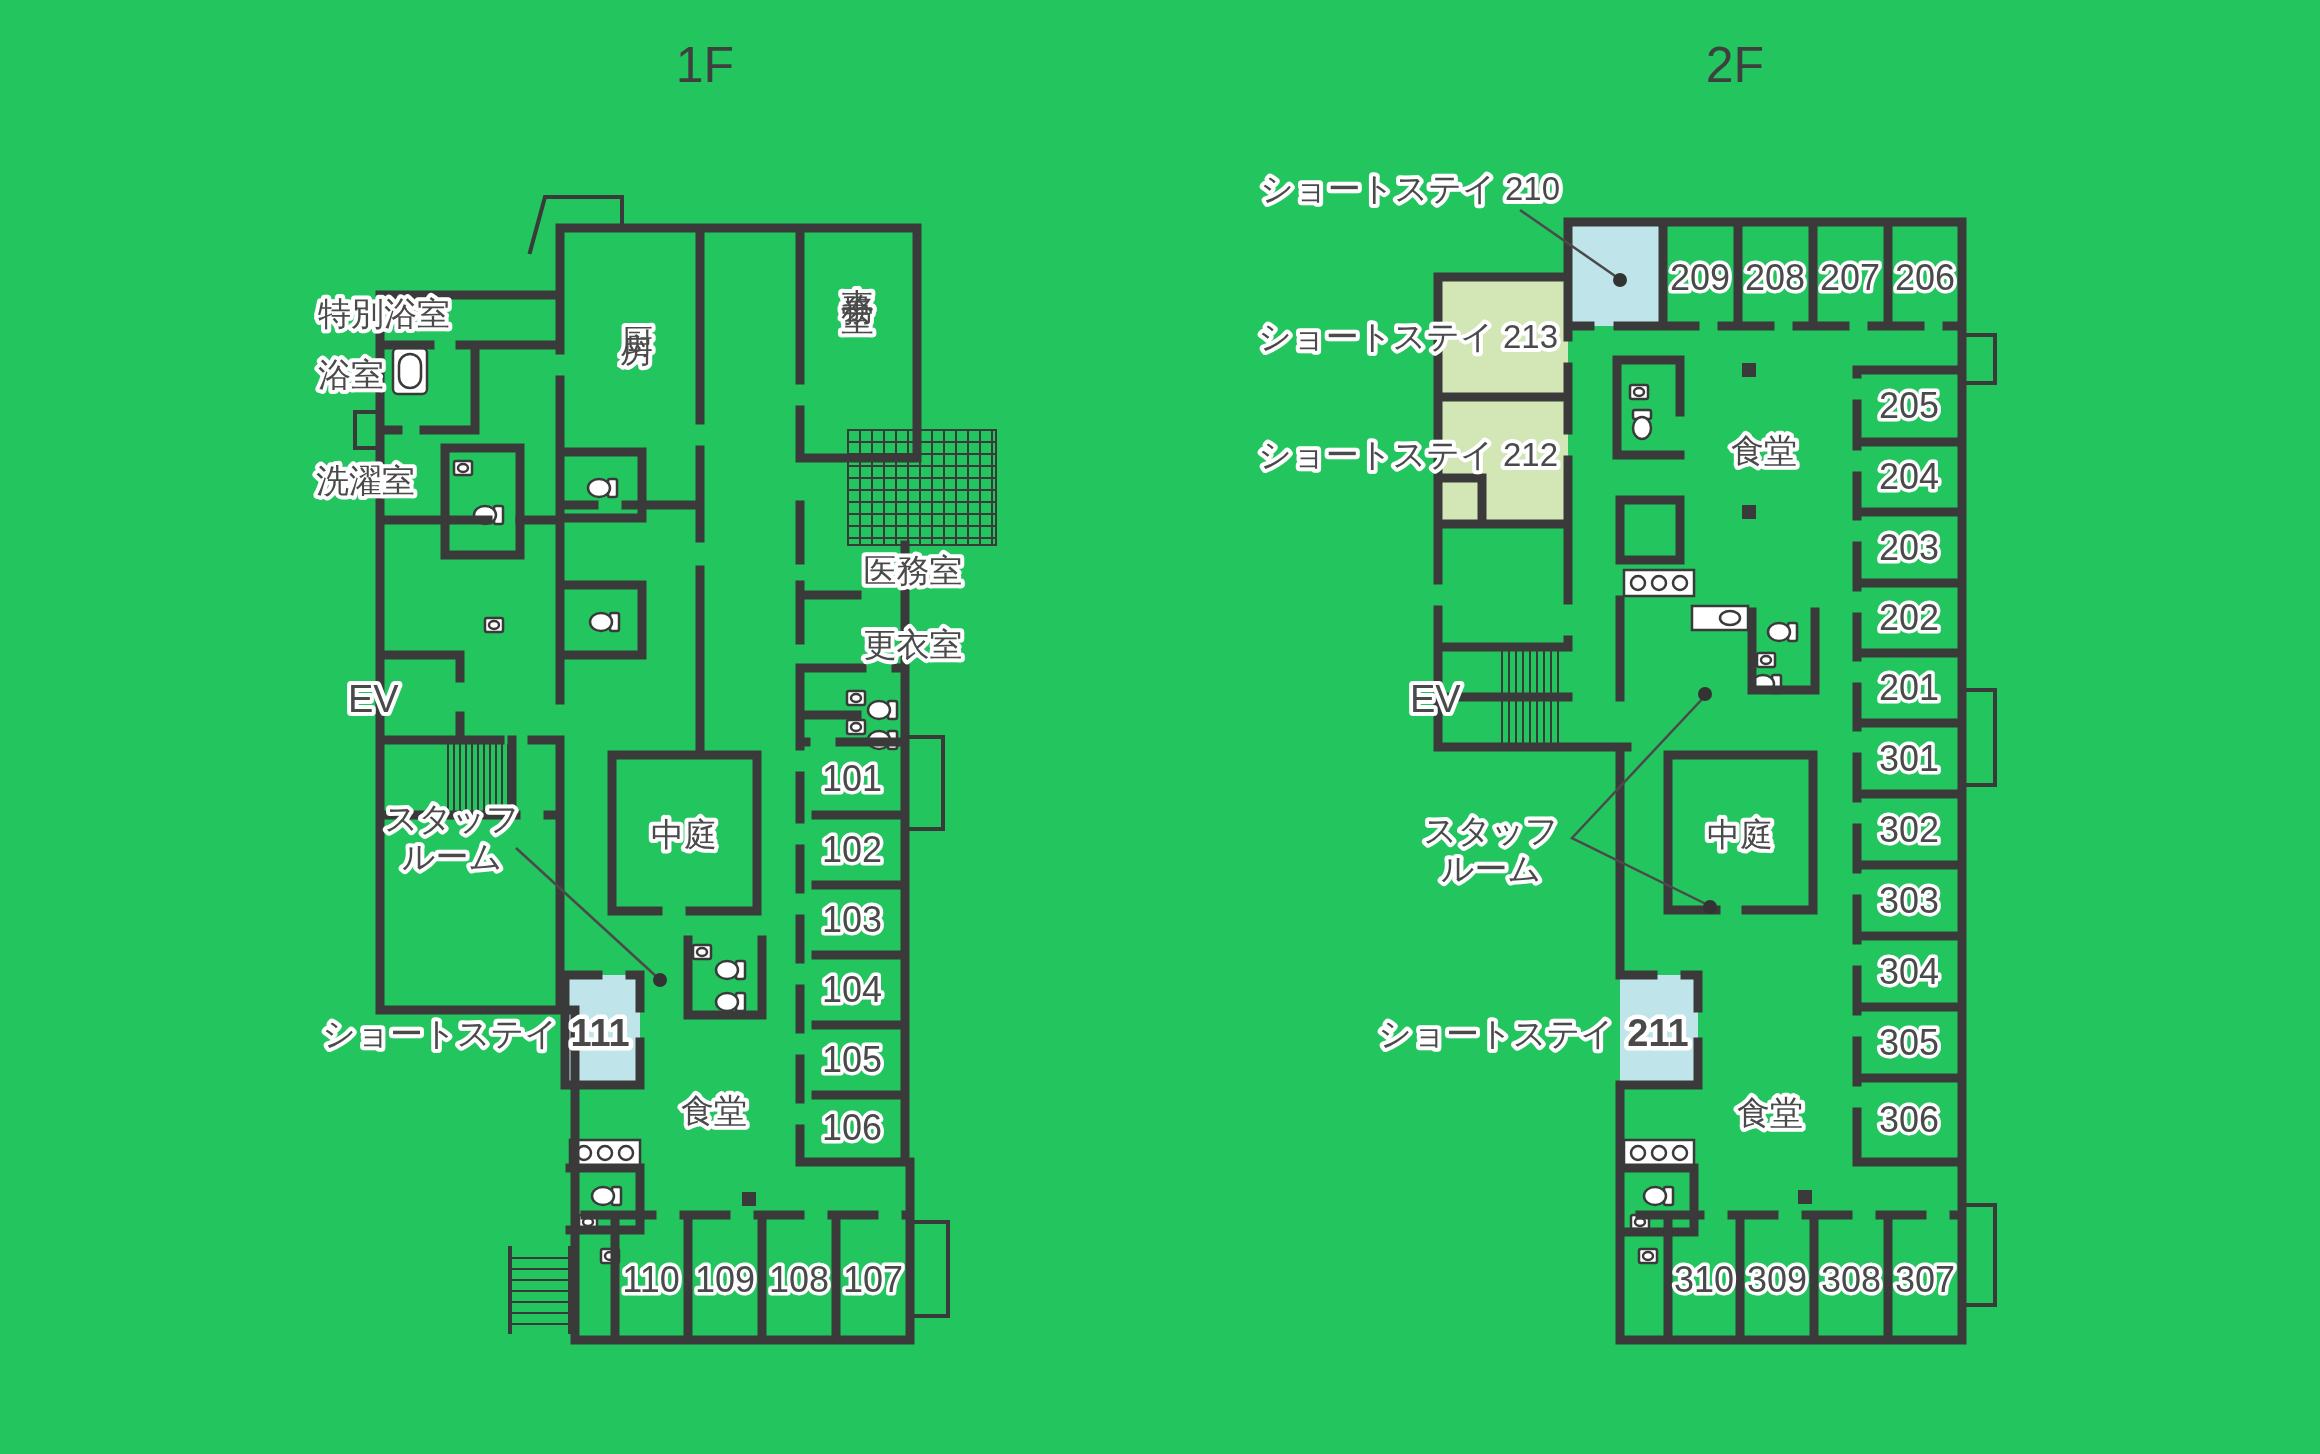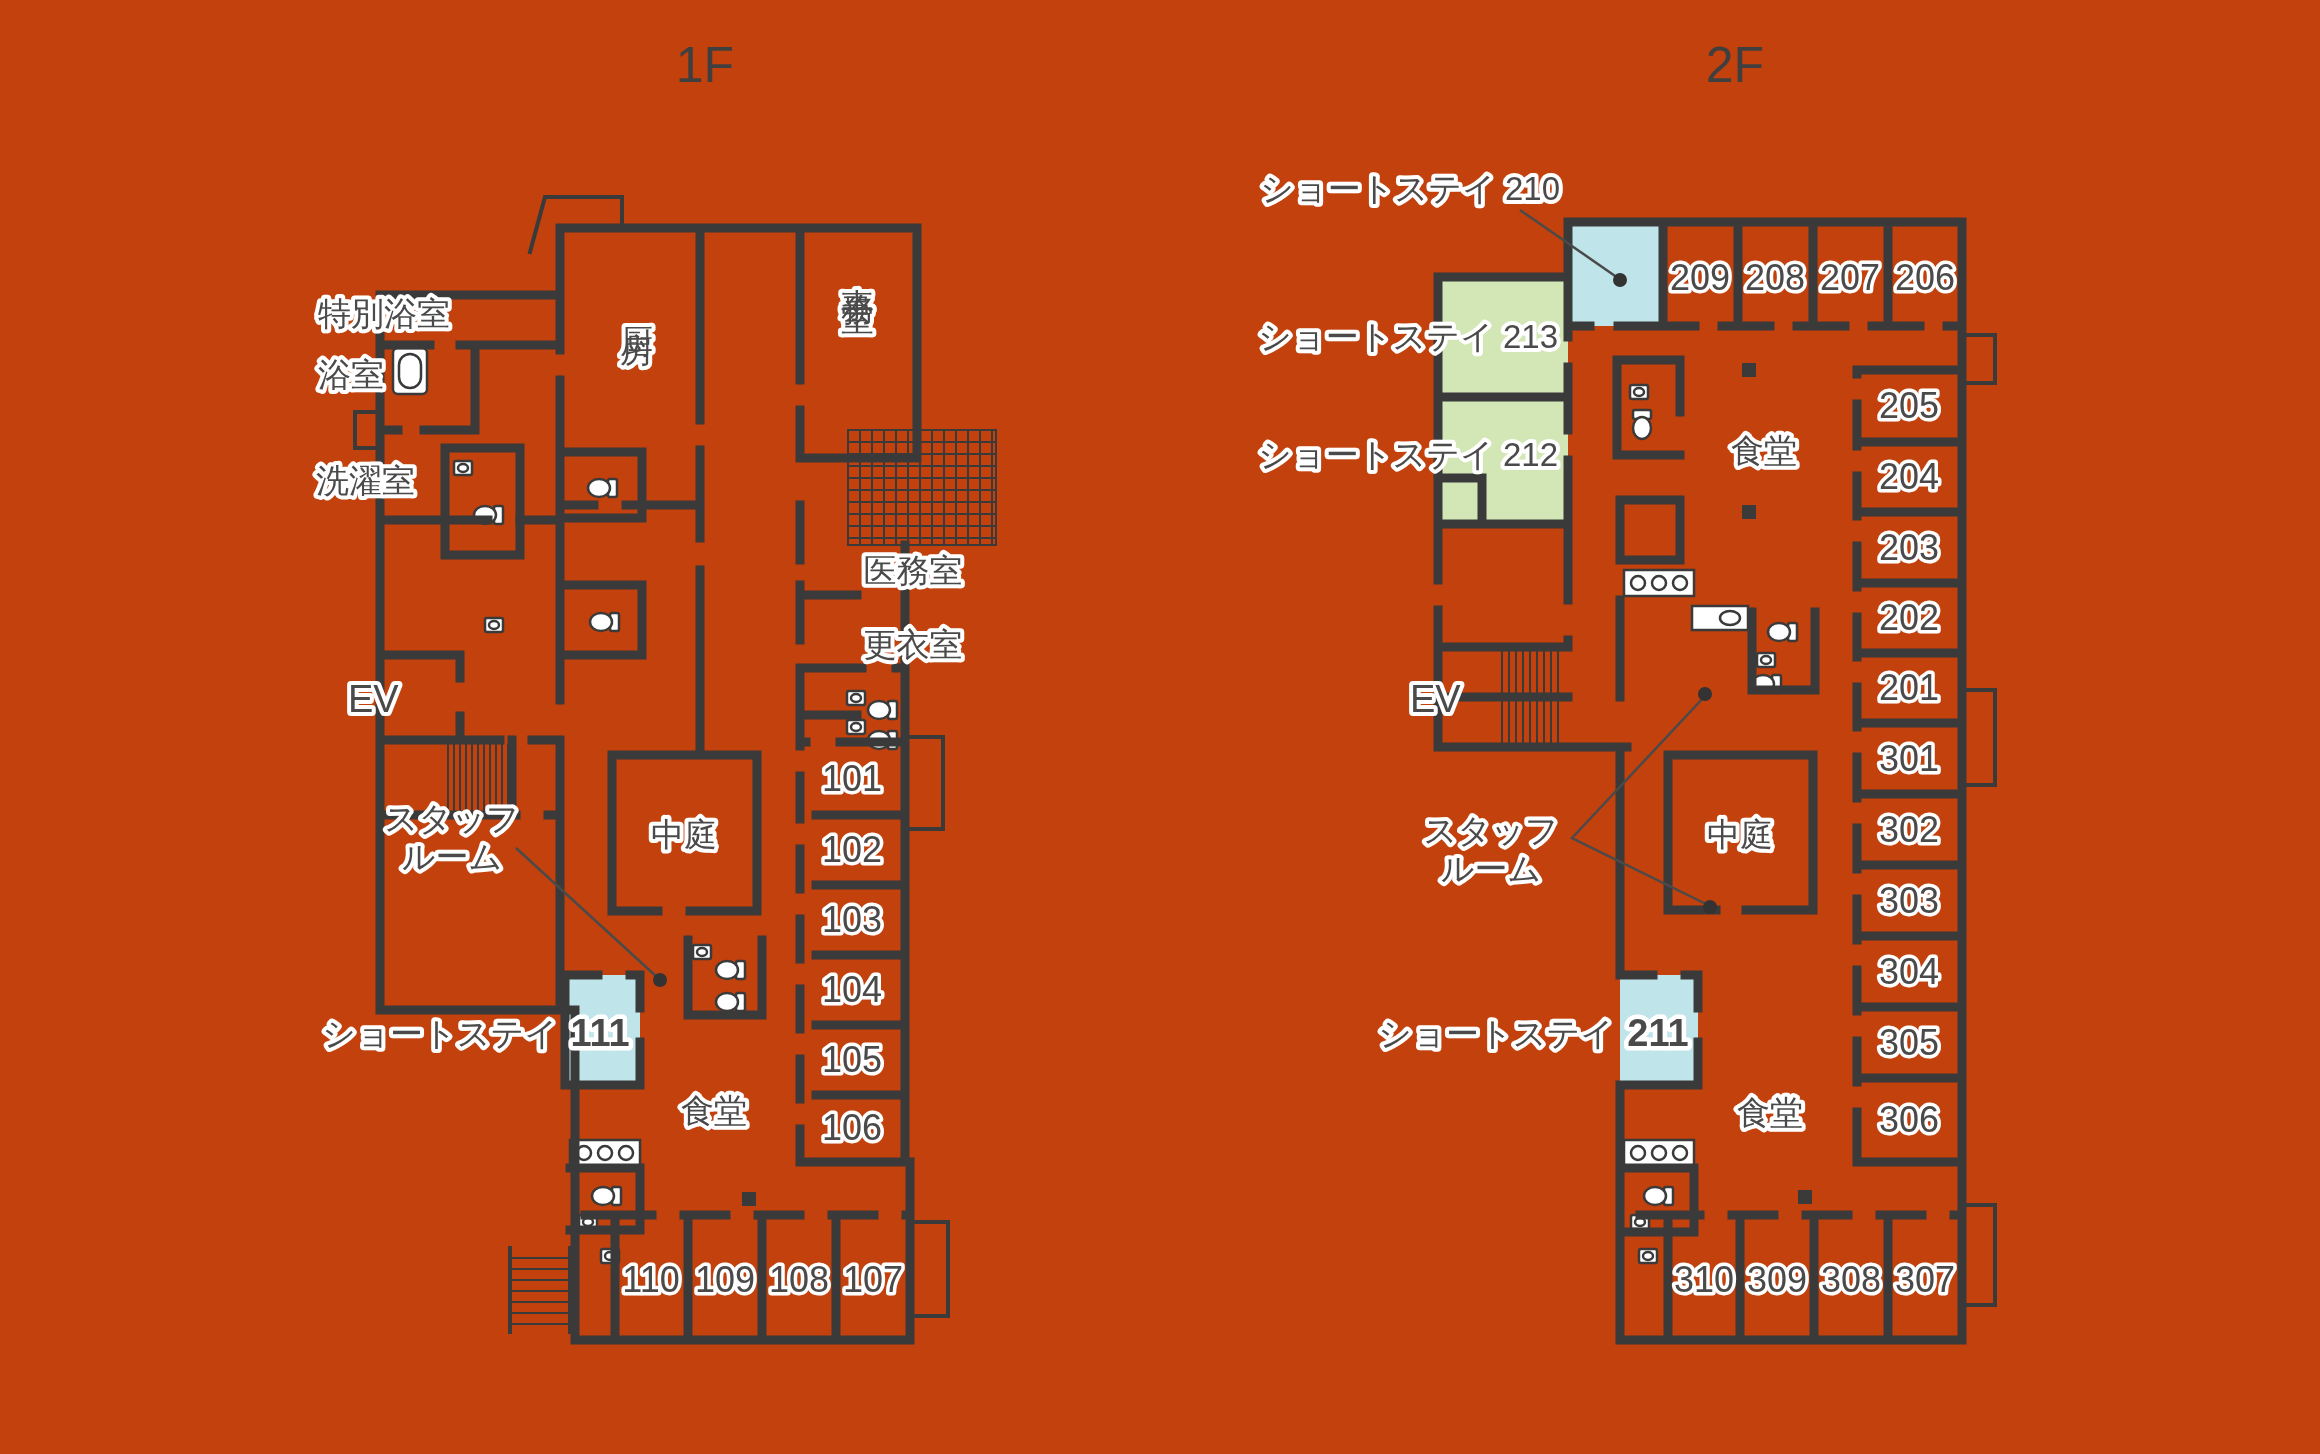--- a/index.html
+++ b/index.html
@@ -1,16 +1,16 @@
 <!DOCTYPE html>
 <html><head>
 <meta charset="utf-8">
 <style>
   html,body{margin:0;padding:0;background:#ffffff;}
-  .stage{position:relative;width:2320px;height:1454px;background:#c2410c;overflow:hidden;
+  .stage{position:relative;width:2320px;height:1454px;background:#22c55e;overflow:hidden;
          font-family:"Liberation Sans","DejaVu Sans",sans-serif;}
   svg{display:block;}
   .wall{stroke:#3a3a3a;stroke-width:9;fill:none;stroke-linecap:square;}
   .thin{stroke:#3a3a3a;stroke-width:4;fill:none;stroke-linecap:square;}
   .hair{stroke:#3a3a3a;stroke-width:2;fill:none;}
   .fix{stroke:#3a3a3a;stroke-width:2.5;fill:#ffffff;}
   .leader{stroke:#4a4a4a;stroke-width:2.5;fill:none;}
   .dot{fill:#333333;stroke:none;}
   .col{fill:#3a3a3a;stroke:none;}
   text{fill:#4a4a4a;}

